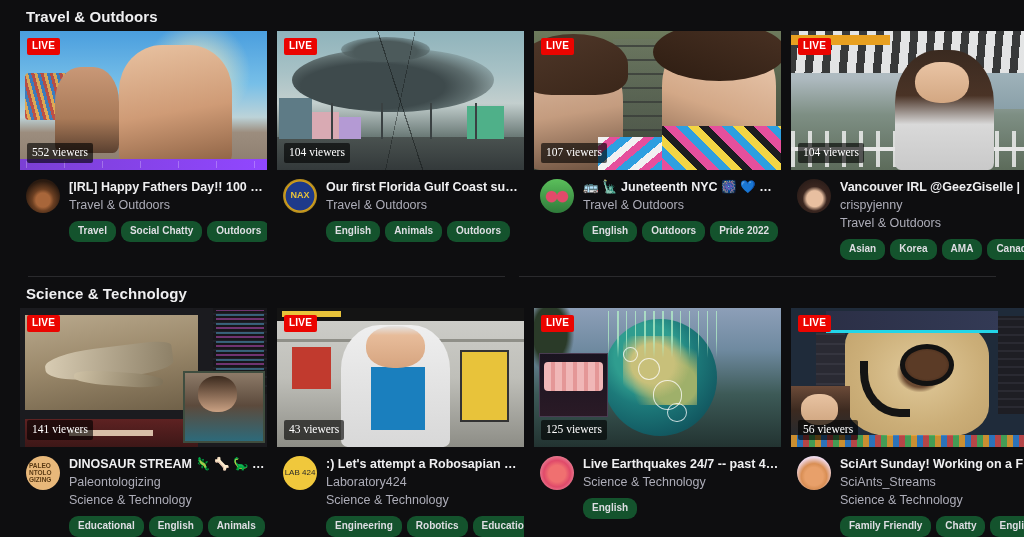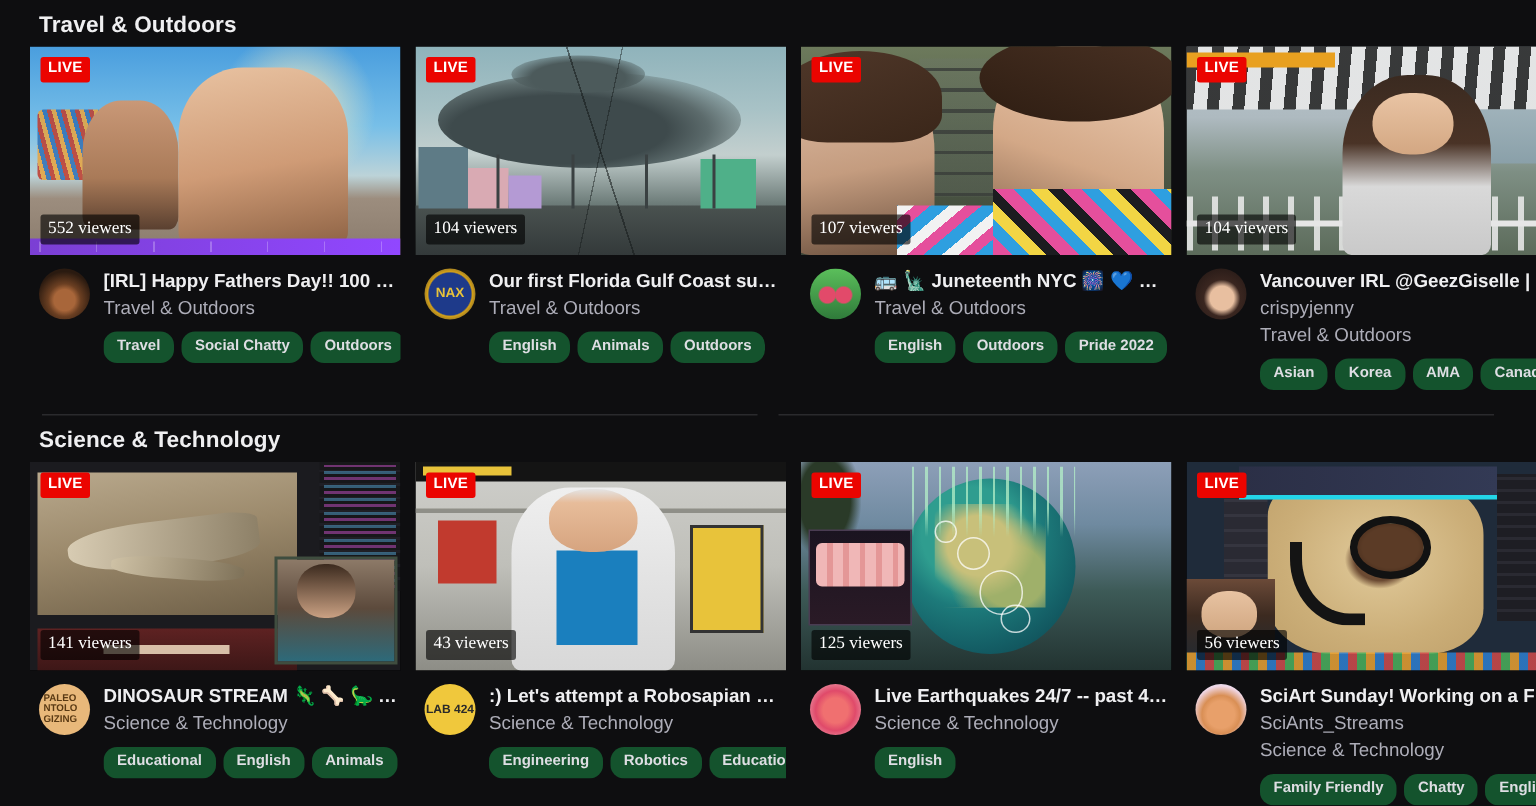--- a/index.html
+++ b/index.html
@@ -383,20 +383,21 @@
           <div class="cam"></div>
             <div class="camhead"></div>
         </div>
         <div class="live-badge">LIVE</div>
         <div class="viewers">141 viewers</div>
       </div>
       <div class="meta">
         <div class="avatar" style="background:#e8b87a;color:#5a3a14;font-size:6.5px;padding:3px;">PALEO NTOLO GIZING</div>
         <div class="meta-text">
           <div class="stream-title">DINOSAUR STREAM 🦎 🦴 🦕 Answeri…</div>
+          <div class="channel-name">Paleontologizing</div>
           <div class="category-name">Science &amp; Technology</div>
           <div class="tags">
             <span class="tag">Educational</span>
             <span class="tag">English</span>
             <span class="tag">Animals</span>
           </div>
         </div>
       </div>
     </div>
 
@@ -408,23 +409,24 @@
             <div class="mach"></div>
           <div class="person"></div>
             <div class="shirt"></div>
             <div class="head"></div>
             <div class="topbar"></div>
         </div>
         <div class="live-badge">LIVE</div>
         <div class="viewers">43 viewers</div>
       </div>
       <div class="meta">
-        <div class="avatar" style="background:#f0c83c;color:#2a2a2a;font-size:8px;font-weight:700;">LAB 424</div>
+        <div class="avatar" style="background:#f0c83c;color:#2a2a2a;font-size:8px;font-weight:400;">LAB 424</div>
         <div class="meta-text">
           <div class="stream-title">:) Let's attempt a Robosapian hack to …</div>
+          <div class="channel-name">Laboratory424</div>
           <div class="category-name">Science &amp; Technology</div>
           <div class="tags">
             <span class="tag">Engineering</span>
             <span class="tag">Robotics</span>
             <span class="tag">Educational</span>
           </div>
         </div>
       </div>
     </div>
 

